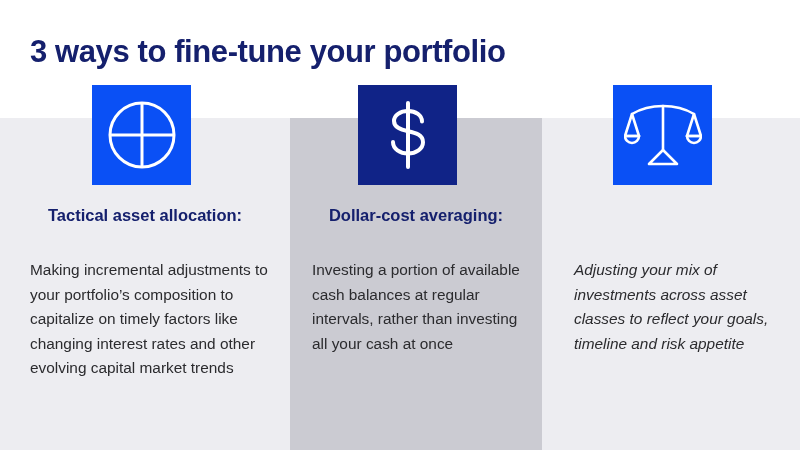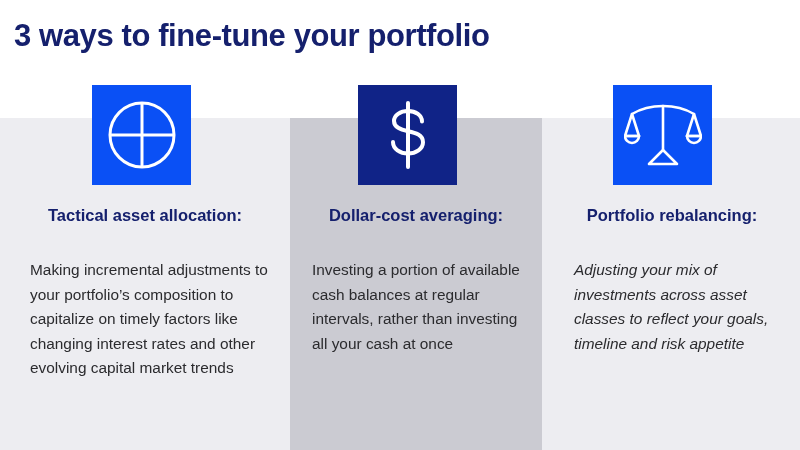--- a/index.html
+++ b/index.html
@@ -38,21 +38,21 @@
     width: 252px;
     height: 332px;
     background: #cbcbd2;
   }
 
   
   .title {
     position: absolute;
     left: 14px;
     top: 16px;
-    margin: 0;
+    margin: 16px;
     font-size: 31px;
     line-height: 40px;
     font-weight: 700;
     letter-spacing: -0.4px;
     color: #15206d;
     white-space: nowrap;
   }
 
   
   .columns {
@@ -167,18 +167,17 @@
               <path d="M1 38a7 7 0 0 0 14 0"></path>
               <line x1="1" y1="38" x2="15" y2="38"></line>
               <path d="M70 16 L63 38 h14 Z"></path>
               <path d="M63 38a7 7 0 0 0 14 0"></path>
               <line x1="63" y1="38" x2="77" y2="38"></line>
               <path d="M39 52 L25 66 h28 Z"></path>
             </g>
           </svg>
         </span>
       </div>
-      <h2 class="col-heading">Portfolio rebalancing:</h2>
       <p class="col-body">Adjusting your mix of investments across asset classes to reflect your goals, timeline and risk appetite</p>
     </div>
 
   </div>
 </div>
 
 </body></html>

